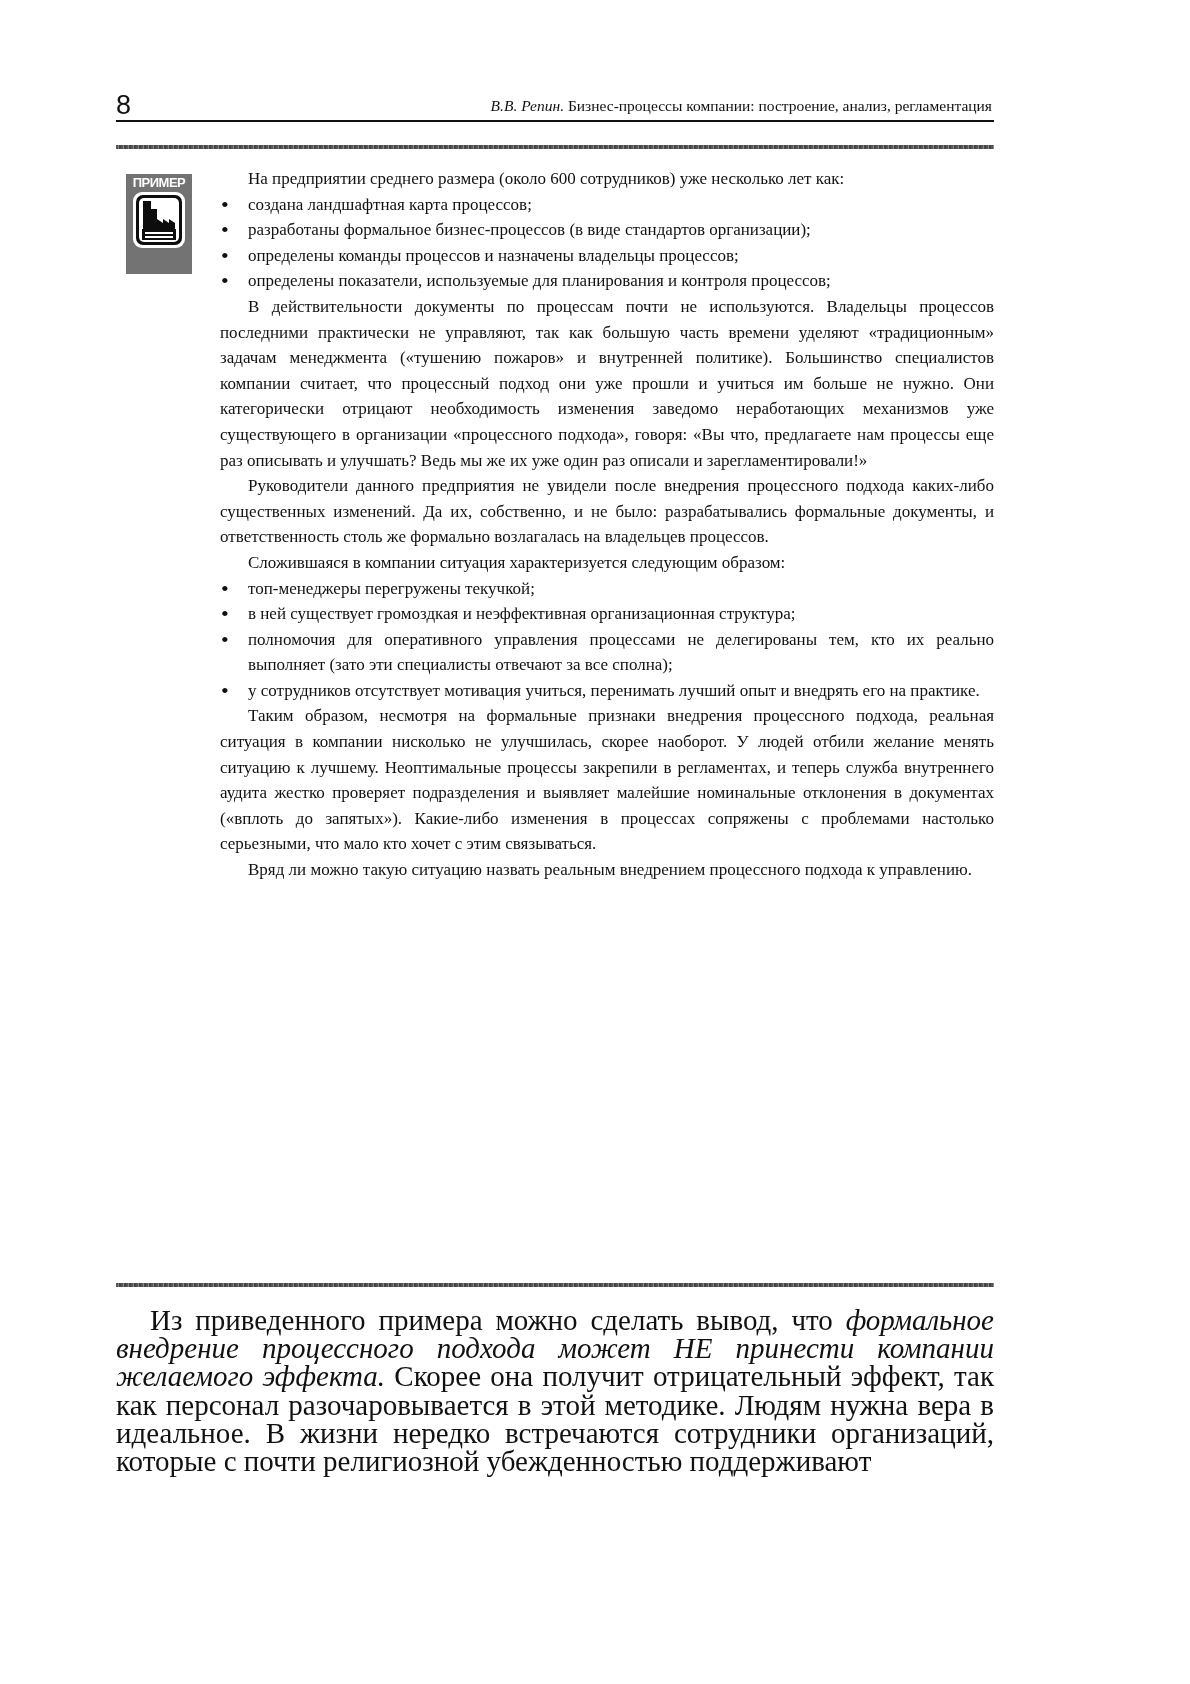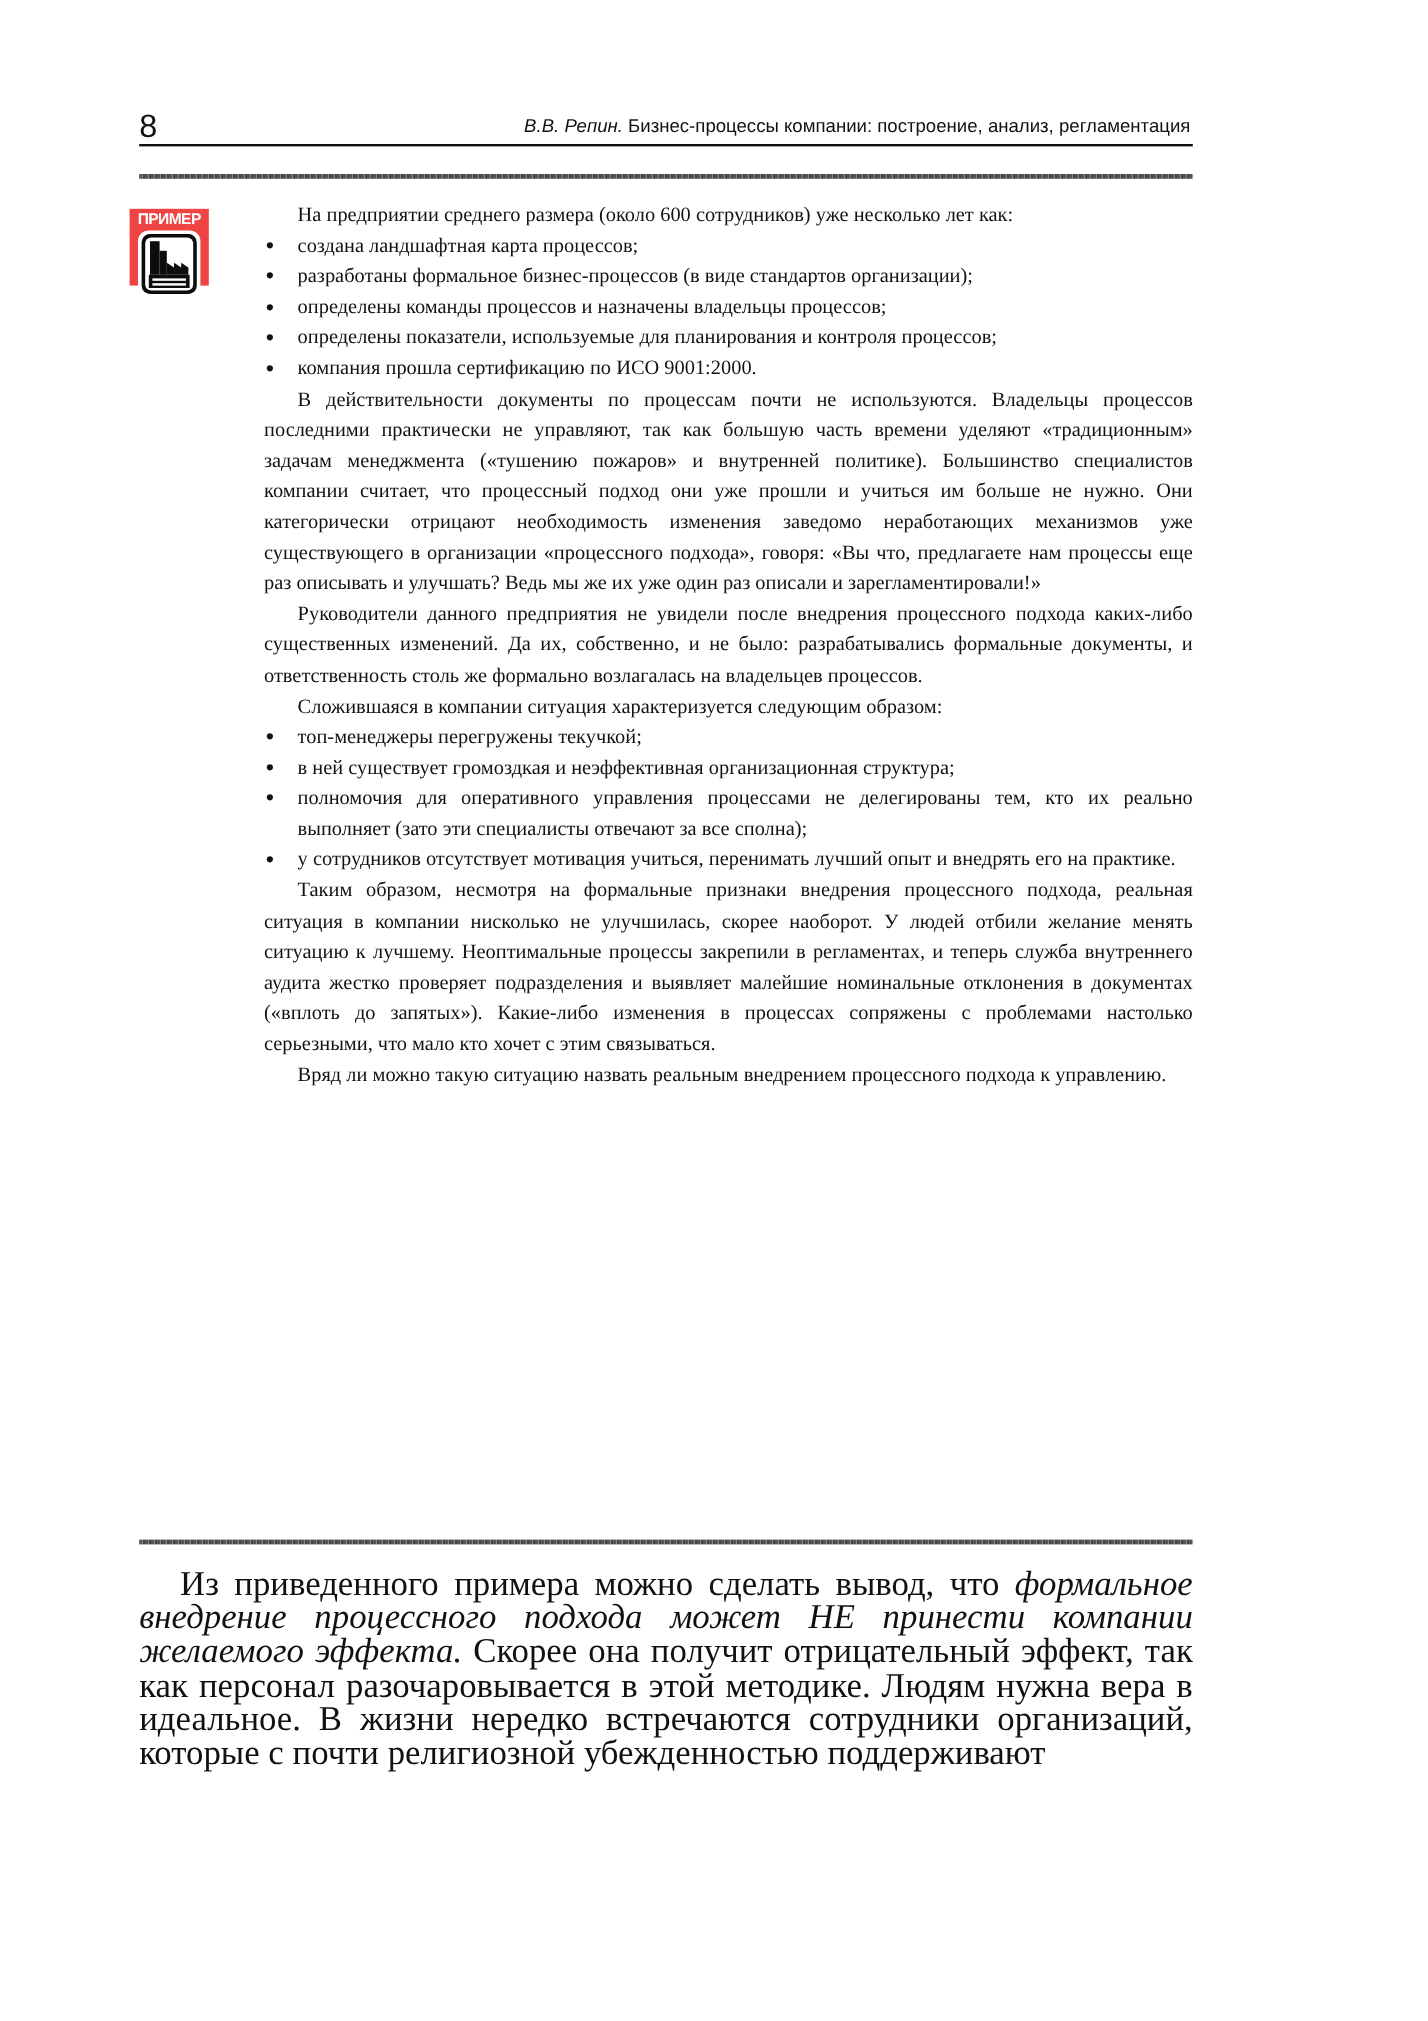--- a/index.html
+++ b/index.html
@@ -1,25 +1,25 @@
 <!DOCTYPE html>
 <html><head>
   <meta charset="utf-8">
   <style>
     html, body { margin: 0; padding: 0; background: #ffffff; }
     body { width: 1190px; height: 1684px; position: relative; overflow: hidden; color: #111; }
     .header { position: absolute; left: 116px; top: 94px; width: 878px; height: 26px; border-bottom: 2px solid #111; }
     .page-num { position: absolute; left: 0; top: -4px; font-family: "Liberation Sans", sans-serif; font-size: 27px; font-weight: normal; }
-    .running-title { position: absolute; right: 2px; top: 3px; font-family: Liberation Sans, sans-serif; font-size: 15.5px; white-space: nowrap; margin-left: 20px; }
+    .running-title { position: absolute; right: 2px; top: 3px; font-family: Liberation Serif, serif; font-size: 15.5px; white-space: nowrap; margin-left: 20px; }
     .running-title .author { font-style: italic; }
     .rule-thick { position: absolute; left: 116px; width: 878px; height: 4px;
       background: repeating-linear-gradient(90deg, #555 0 2px, #888 2px 3px, #444 3px 5px); }
     .rule-top { top: 145px; }
     .rule-bottom { top: 1283px; }
-    .badge { position: absolute; left: 108px; top: 174px; width: 66px; height: 64px; background: #ef4444; }
+    .badge { position: absolute; left: 126px; top: 174px; width: 66px; height: 100px; background: #737373; }
     .badge-label { position: absolute; left: 0; top: 1px; width: 66px; text-align: center; color: #fff;
       font-family: "Liberation Sans", sans-serif; font-weight: bold; font-size: 13px; letter-spacing: -0.5px; }
     .badge-icon { position: absolute; left: 6px; top: 17px; }
     .example { position: absolute; left: 220px; top: 166px; width: 774px;
       font-family: "Liberation Serif", serif; font-size: 17px; line-height: 25.6px; text-align: justify; }
     .example p { margin: 0; text-indent: 28px; }
     .example ul { list-style: none; margin: 0; padding: 0; }
     .example li { position: relative; padding-left: 28px; }
     .example li::before { content: "\2022"; position: absolute; left: 1px; top: 0; font-size: 22px; }
     .main { position: absolute; left: 116px; top: 1306px; width: 878px;
@@ -52,21 +52,20 @@
   </svg>
 </div>
 
 <div class="example">
   <p>На предприятии среднего размера (около 600 сотрудников) уже несколько лет как:</p>
   <ul>
     <li>создана ландшафтная карта процессов;</li>
     <li>разработаны формальное бизнес-процессов (в виде стандартов организации);</li>
     <li>определены команды процессов и назначены владельцы процессов;</li>
     <li>определены показатели, используемые для планирования и контроля процессов;</li>
-    <li>компания прошла сертификацию по ИСО 9001:2000.</li>
   </ul>
   <p>В действительности документы по процессам почти не используются. Владельцы процессов последними практически не управляют, так как большую часть времени уделяют «традиционным» задачам менеджмента («тушению пожаров» и внутренней политике). Большинство специалистов компании считает, что процессный подход они уже прошли и учиться им больше не нужно. Они категорически отрицают необходимость изменения заведомо неработающих механизмов уже существующего в организации «процессного подхода», говоря: «Вы что, предлагаете нам процессы еще раз описывать и улучшать? Ведь мы же их уже один раз описали и зарегламентировали!»</p>
   <p>Руководители данного предприятия не увидели после внедрения процессного подхода каких-либо существенных изменений. Да их, собственно, и не было: разрабатывались формальные документы, и ответственность столь же формально возлагалась на владельцев процессов.</p>
   <p>Сложившаяся в компании ситуация характеризуется следующим образом:</p>
   <ul>
     <li>топ-менеджеры перегружены текучкой;</li>
     <li>в ней существует громоздкая и неэффективная организационная структура;</li>
     <li>полномочия для оперативного управления процессами не делегированы тем, кто их реально выполняет (зато эти специалисты отвечают за все сполна);</li>
     <li>у сотрудников отсутствует мотивация учиться, перенимать лучший опыт и внедрять его на практике.</li>
   </ul>

